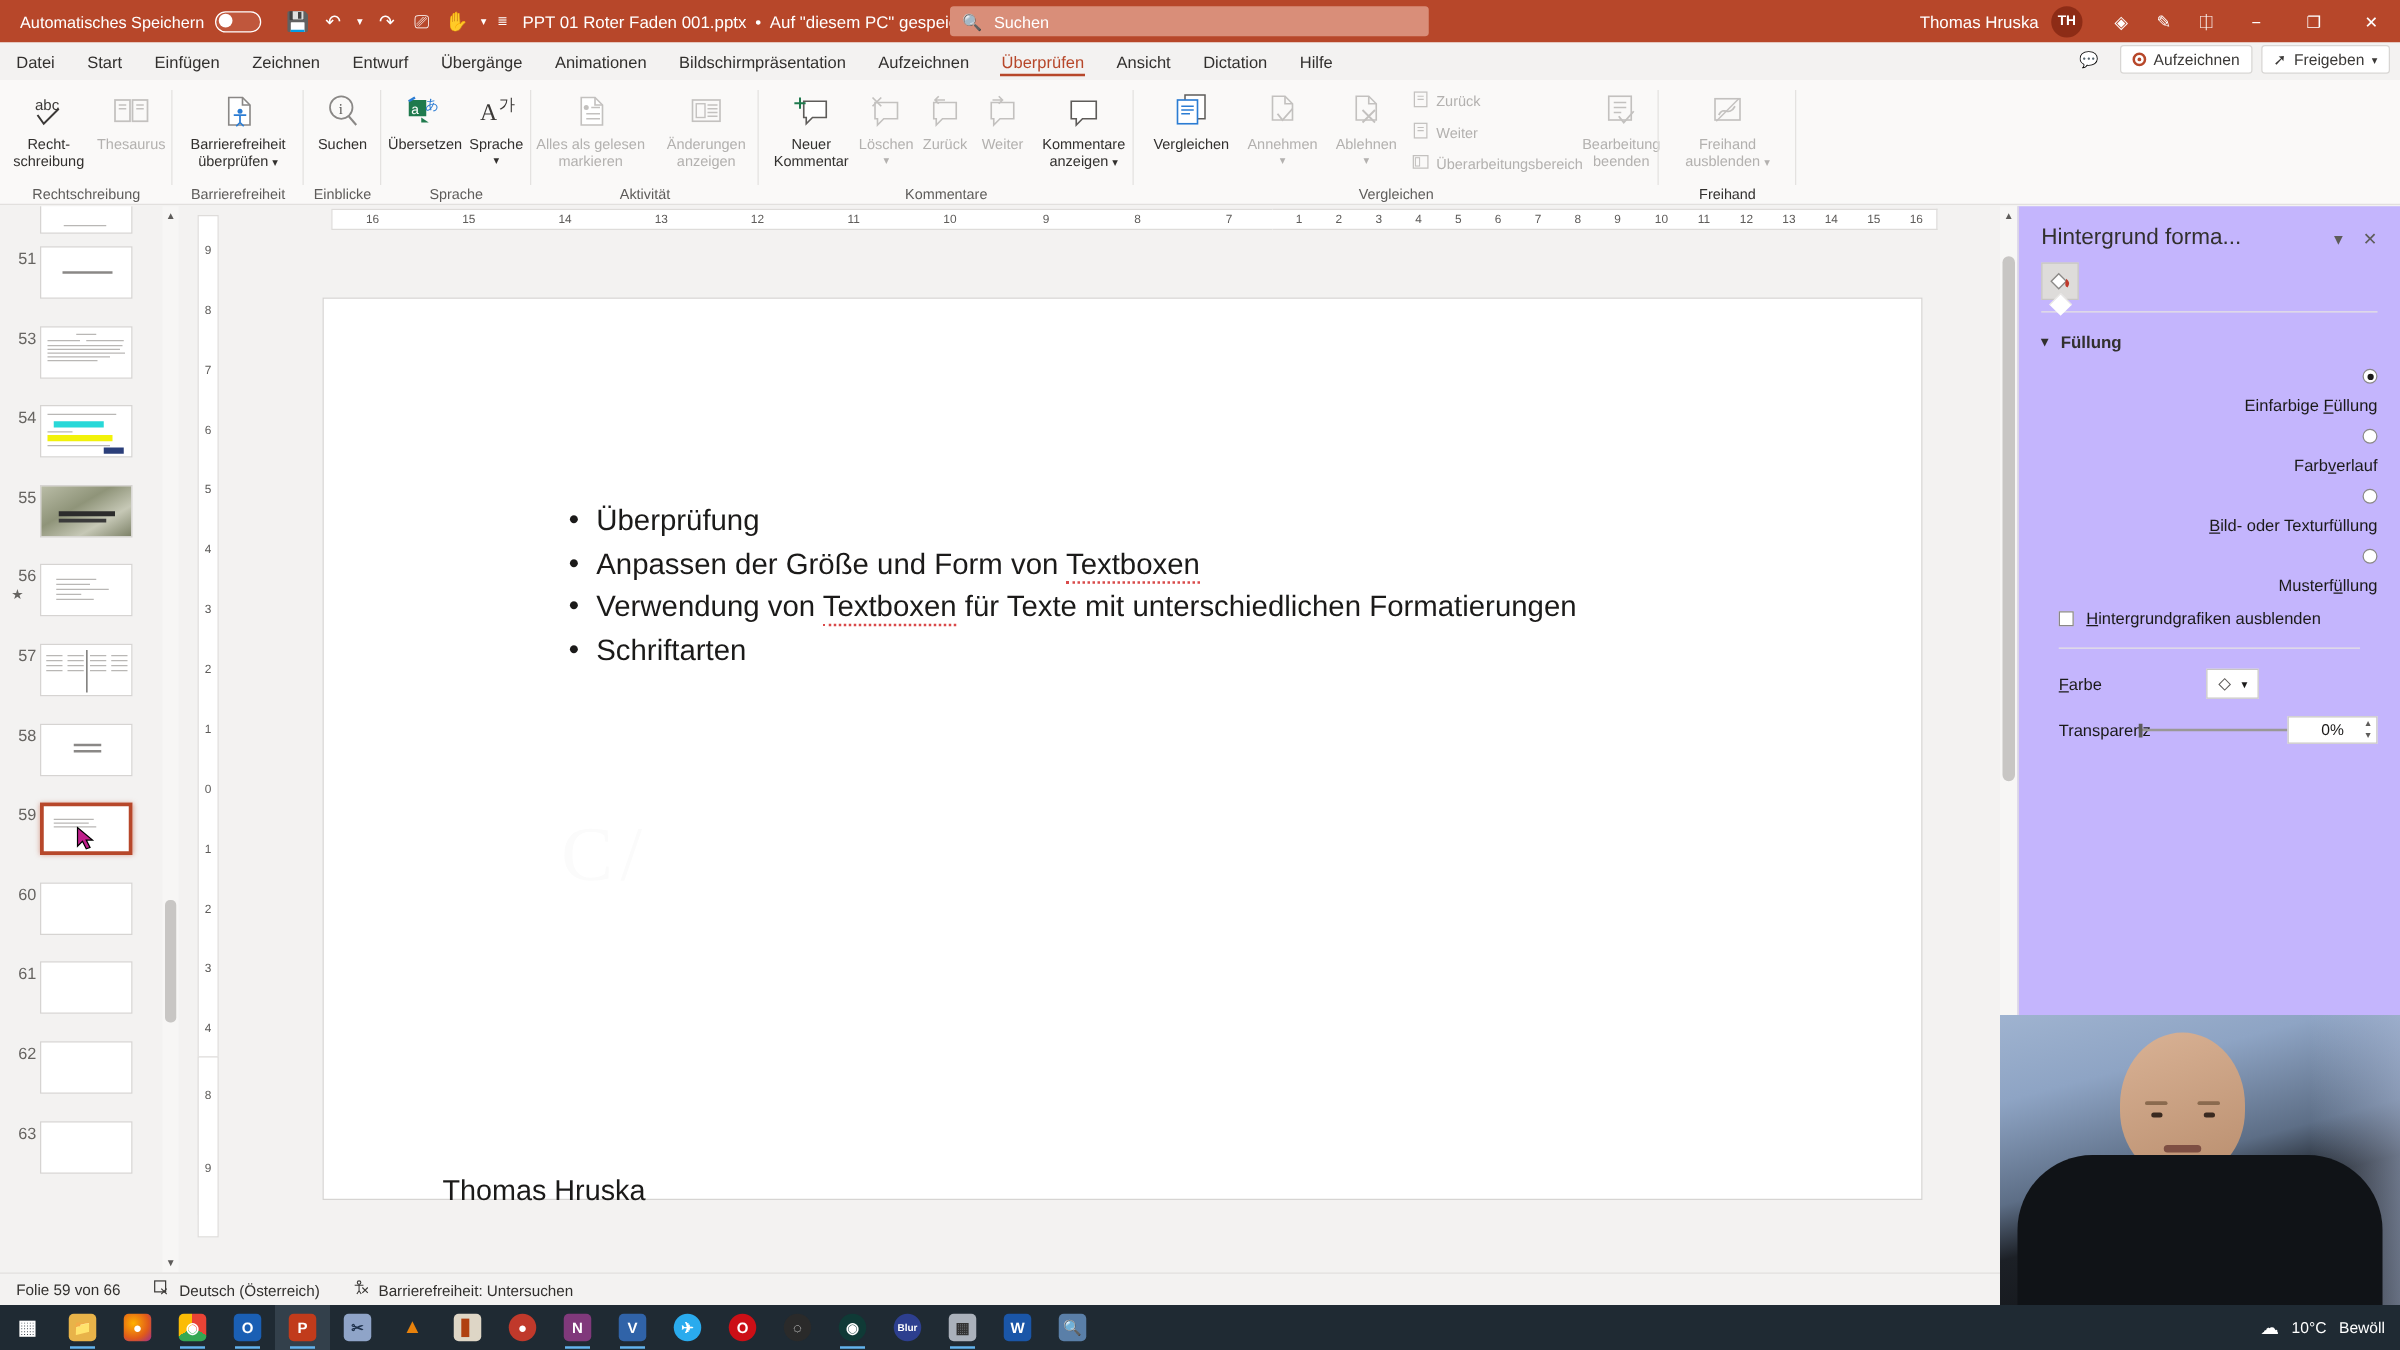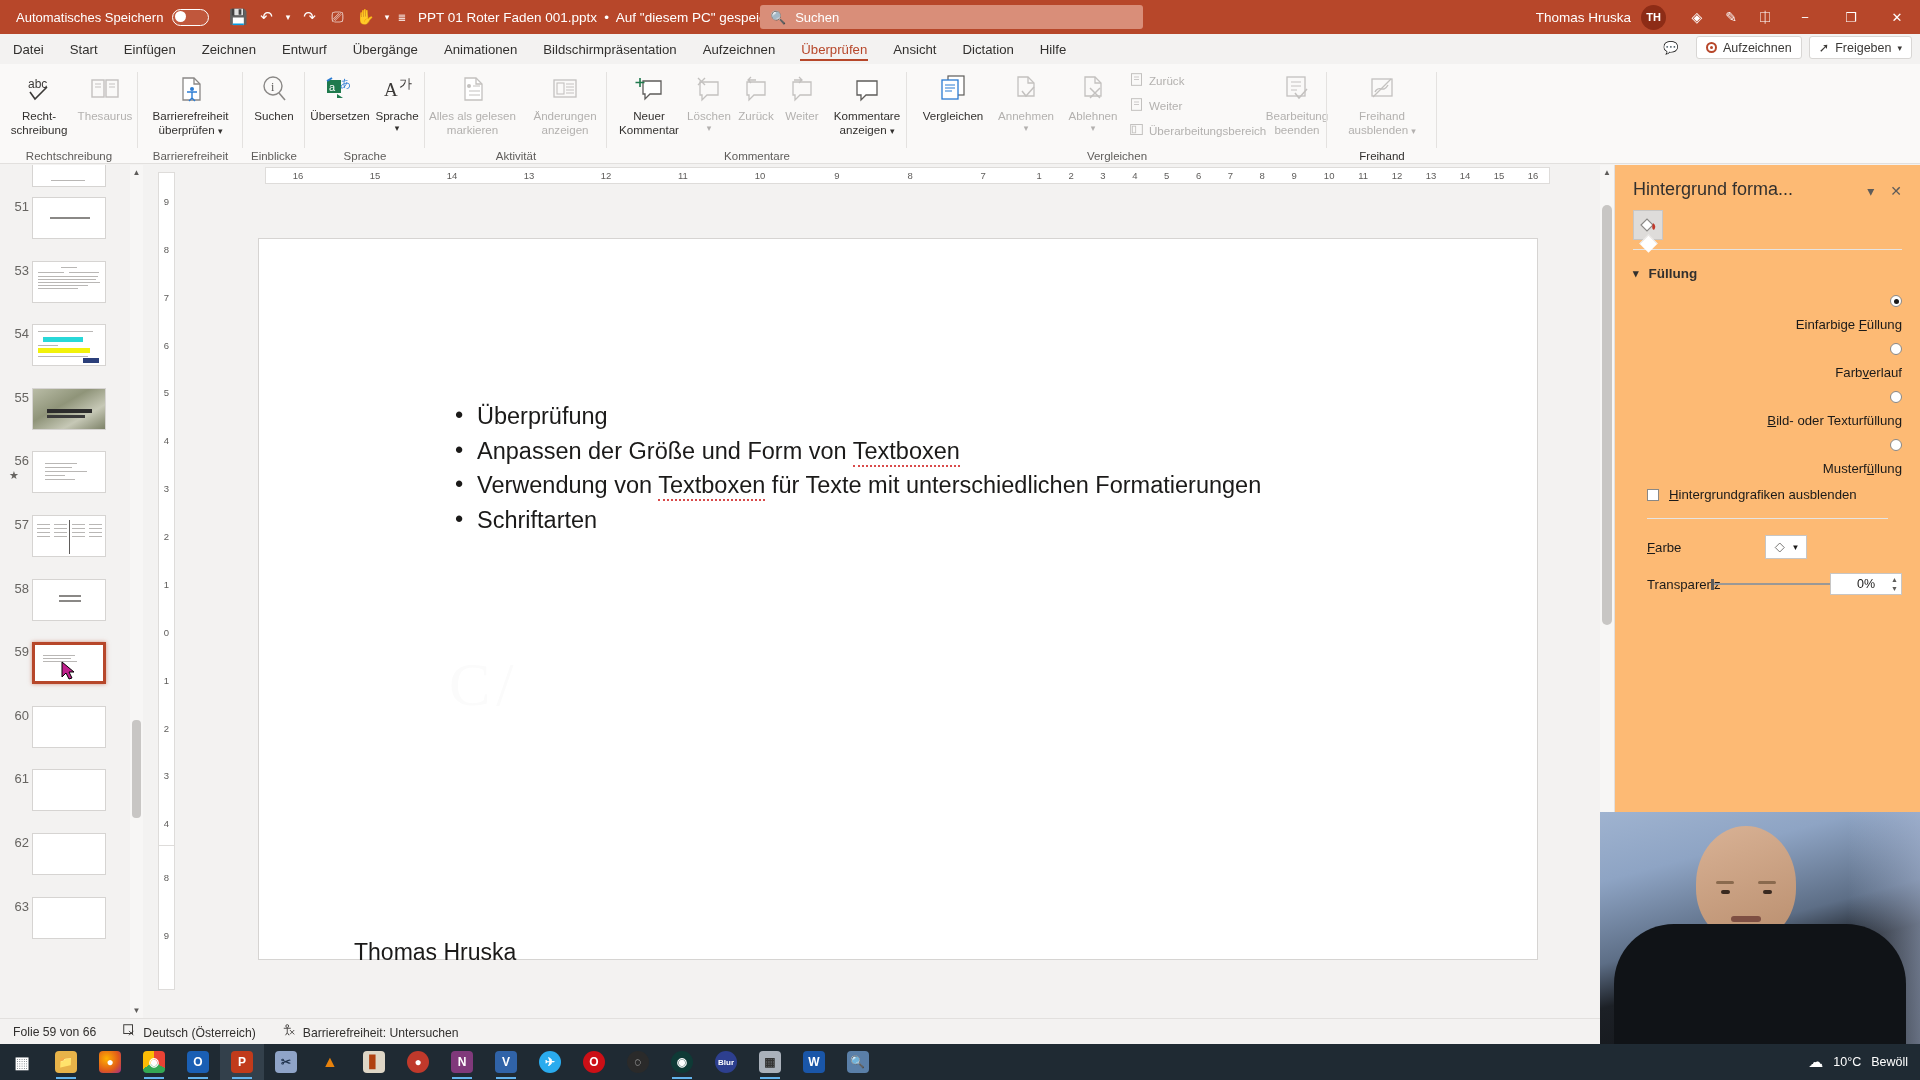--- a/index.html
+++ b/index.html
@@ -134,21 +134,21 @@
     letter-spacing:6px; font-family:"Liberation Serif", serif;
   }
 
   .ea-scroll-v{ position:absolute; right:306px; top:165px; width:14px; bottom:62px; background:#f7f6f5; }
   .ea-scroll-v .bar{ position:absolute; left:2px; width:10px; top:40px; height:420px; background:#c8c6c4; border-radius:5px; }
   .ea-scroll-v .ar{ position:absolute; left:0; width:14px; height:15px; display:flex; align-items:center; justify-content:center; font-size:8px; color:#5e5c5a; }
 
   
   .rightpane{
     position:absolute; right:0; top:165px; width:306px; bottom:62px;
-    background:#fdba74; border-left:1px solid #e2e0de; padding:0 18px;
+    background:#c4b5fd; border-left:1px solid #e2e0de; padding:0 18px;
   }
   .rp-title{ font-size:18px; color:#32302e; padding-top:14px; }
   .rp-hdr{ display:flex; align-items:flex-start; justify-content:space-between; }
   .rp-hdr-ic{ display:flex; gap:16px; padding-top:18px; font-size:14px; color:#5e5c5a; }
   .rp-tabicon{
     margin-top:10px; width:30px; height:30px; background:#dedcda; border:1px solid #c8c6c4;
     display:flex; align-items:center; justify-content:center;
   }
   .rp-tabbar{ position:relative; height:10px; border-bottom:1px solid #e6e4e2; margin-bottom:16px; }
   .rp-tabbar:after{

